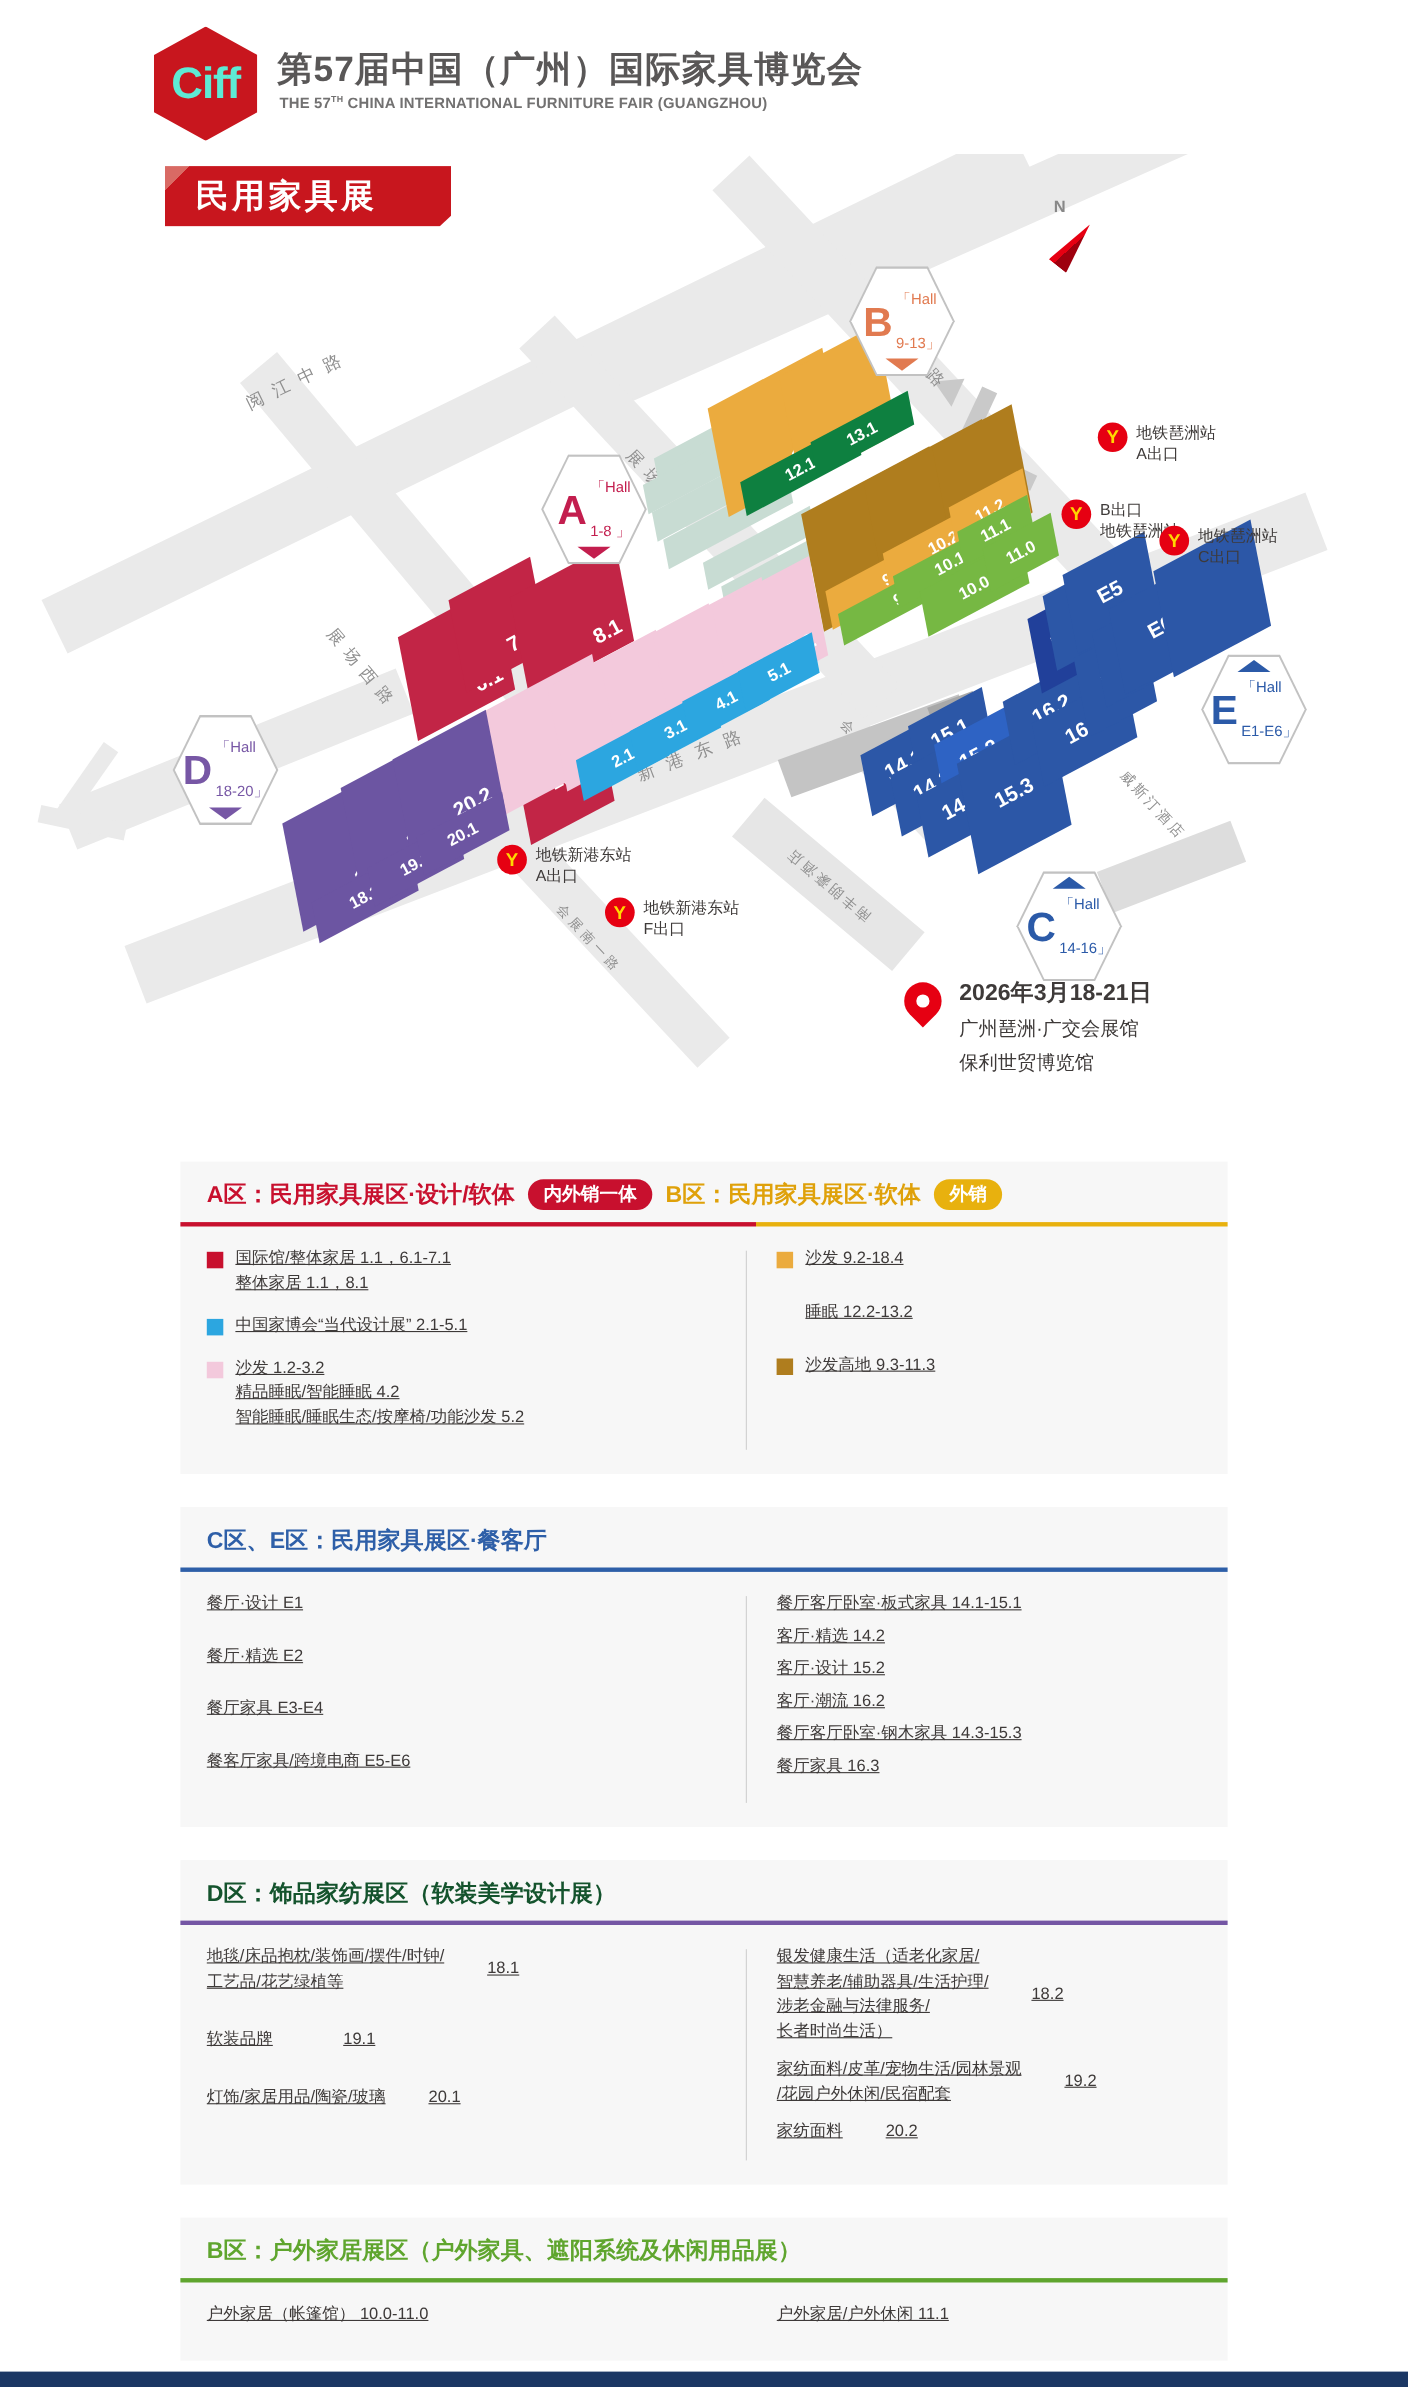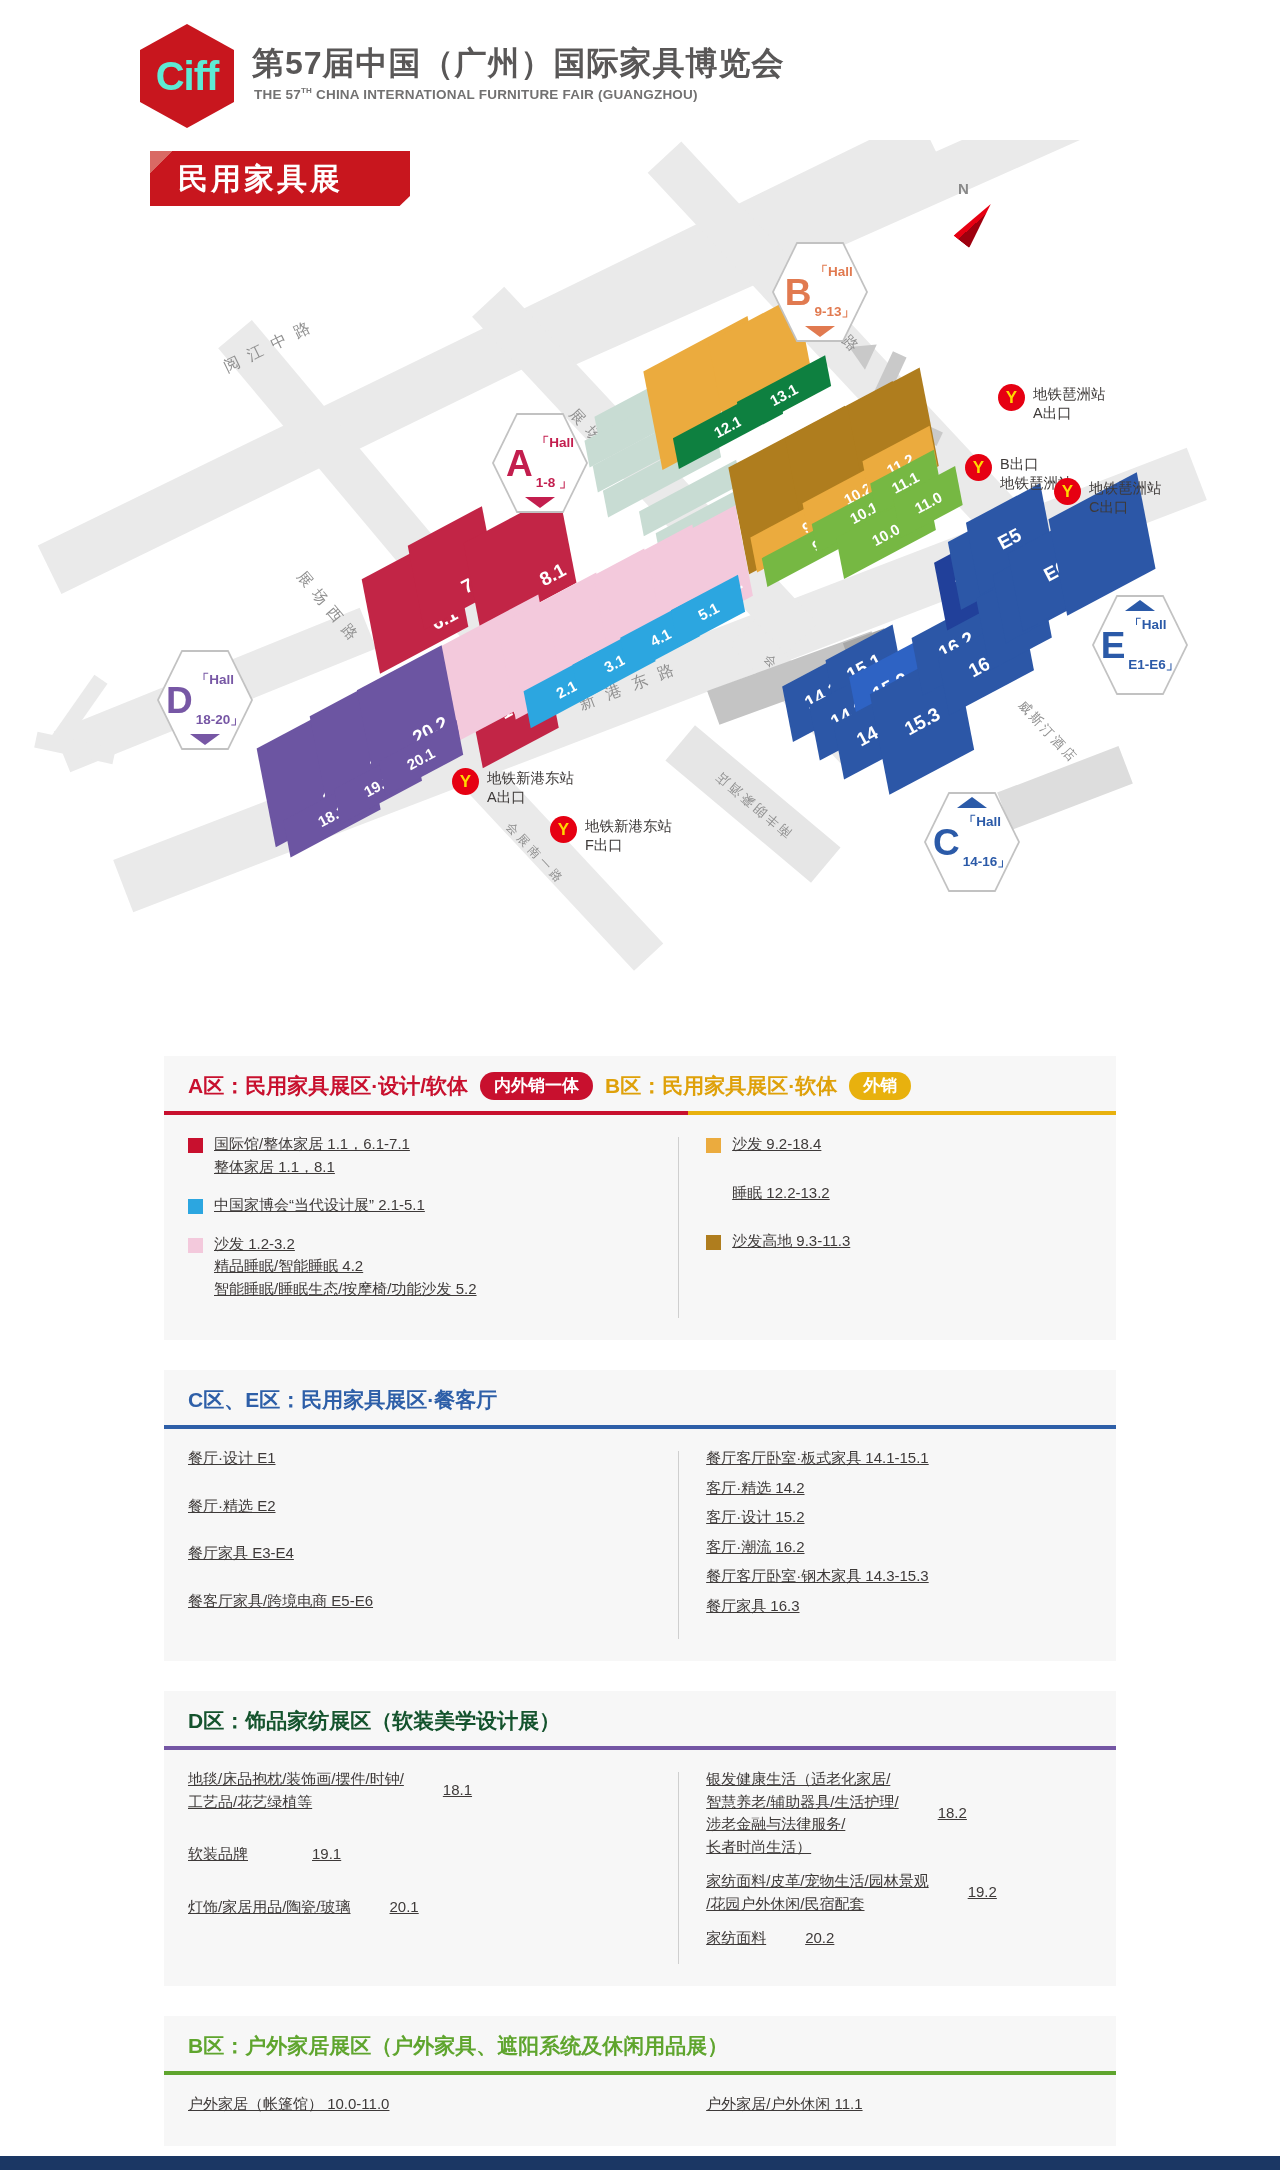--- a/index.html
+++ b/index.html
@@ -28,21 +28,21 @@
        display:flex;align-items:center;justify-content:center;}
   .blk .blbl{transform:skewX(17deg);color:#fff;font-weight:bold;white-space:nowrap;}
   .blk.big{align-items:flex-end;justify-content:flex-end;}
   .blk.big .blbl{margin:0 10px 7px 0;}
   .tri{position:absolute;width:0;height:0;z-index:2;}
   .badge{position:absolute;width:98px;height:104px;z-index:6;}
   .hexo{position:absolute;inset:0;background:#C2C2C2;clip-path:polygon(26% 2%,74% 2%,99% 50%,74% 98%,26% 98%,1% 50%);}
   .hexi{position:absolute;inset:2px;background:#fff;clip-path:polygon(26% 2%,74% 2%,99% 50%,74% 98%,26% 98%,1% 50%);}
   .bcon{position:absolute;inset:0;display:flex;align-items:center;justify-content:center;gap:3px;}
   .bletter{font-size:37px;font-weight:bold;line-height:1;}
-  .blines{display:flex;flex-direction:column;font-size:13.5px;font-weight:bold;line-height:1.2;gap:24px;}
+  .blines{display:flex;flex-direction:column;font-size:13.5px;font-weight:normal;line-height:1.2;gap:24px;}
   .ptr{position:absolute;left:50%;transform:translateX(-50%);width:0;height:0;
        border-left:15px solid transparent;border-right:15px solid transparent;}
   .metro{position:absolute;display:flex;gap:8px;align-items:flex-start;z-index:7;}
   .mico{width:27px;height:27px;border-radius:50%;background:#E60012;color:#FFD800;
         font-weight:900;display:flex;align-items:center;justify-content:center;font-size:17px;flex:none;}
   .mlbl{font-size:14.5px;color:#3E3A39;line-height:1.3;padding-top:1px;}
   #compass{position:absolute;left:952px;top:40px;z-index:7;}
   #compass .n{font-size:15px;color:#888;font-weight:bold;margin-left:6px;}
   #compass .arrow{width:20px;height:48px;margin-top:2px;margin-left:14px;
         background:linear-gradient(100deg,#E60012 50%,#9E000E 50%);
@@ -78,20 +78,28 @@
   </div>
   <div id="title">第57届中国（广州）国际家具博览会</div>
   <div id="subtitle"><span>THE 57</span><span class="sup">TH</span><span> CHINA INTERNATIONAL FURNITURE FAIR (GUANGZHOU)</span></div>
   <div id="banner">民用家具展</div>
 
   <div id="map">
     <div id="compass">
       <div class="n">N</div>
       <div class="arrow"></div>
     </div>
+    <div id="dateblock">
+      <div class="pin"></div>
+      <div>
+        <div class="d1">2026年3月18-21日</div>
+        <div class="d2">广州琶洲·广交会展馆</div>
+        <div class="d3">保利世贸博览馆</div>
+      </div>
+    </div>
   <div class="road" style="left: 0px; top: 188px; width: 980px; height: 54px; transform: rotate(-26deg);"></div>
       <div class="road" style="left: 530px; top: 61px; width: 600px; height: 48px; transform: rotate(-24deg);"></div>
       <div class="road" style="left: 85px; top: 512px; width: 1150px; height: 56px; transform: rotate(-21deg);"></div>
       <div class="road" style="left: 585px; top: 177px; width: 500px; height: 46px; transform: rotate(47deg);"></div>
       <div class="road" style="left: 415px; top: 308px; width: 460px; height: 44px; transform: rotate(47deg);"></div>
       <div class="road" style="left: 160px; top: 333px; width: 420px; height: 44px; transform: rotate(50deg);"></div>
       <div class="road" style="left: 715px; top: 538px; width: 170px; height: 34px; transform: rotate(47deg);"></div>
       <div class="road" style="left: 430px; top: 702px; width: 260px; height: 40px; transform: rotate(47deg);"></div>
       <div class="road" style="left: 50px; top: 528px; width: 330px; height: 44px; transform: rotate(-22deg);"></div>
       <div class="road" style="left: 38px; top: 564px; width: 80px; height: 16px; transform: rotate(-55deg);"></div>

